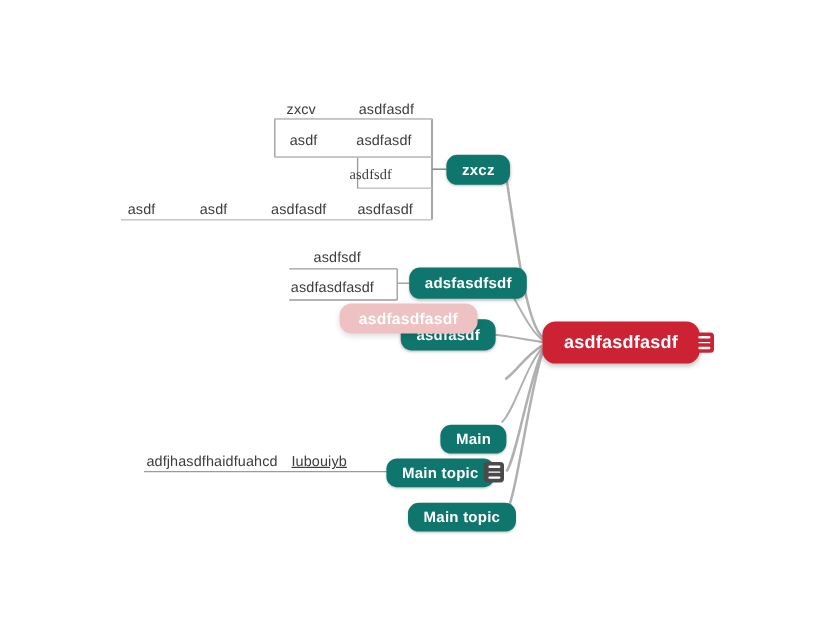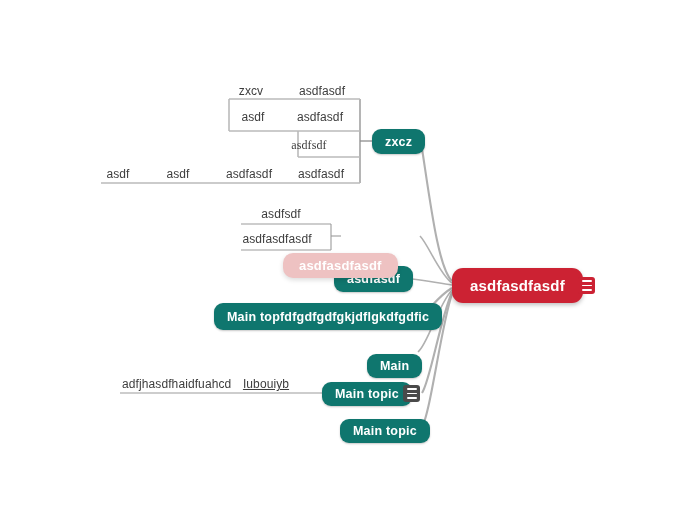--- a/index.html
+++ b/index.html
@@ -140,28 +140,28 @@
   <div class="leaf" style="left:257px;top:207px;width:48px;">asdfsdf</div>
   <div class="leaf" style="left:242px;top:232px;width:70px;">asdfasdfasdf</div>
 
   <div class="leaf" style="left:122px;top:377px;width:94px;">adfjhasdfhaidfuahcd</div>
   <div class="leaf" style="left:238px;top:377px;width:56px;text-decoration:underline;">Iubouiyb</div>
 
   <div class="node dark" style="left:372px;top:129px;height:25px;">
     <span>zxcz</span>
   </div>
 
+  <div class="node dark" style="left:341px;top:223px;height:26px;">
+    <span>adsfasdfsdf</span>
+  </div>
 
   <div class="node dark" style="left:334px;top:266px;height:26px;">
     <span>asdfasdf</span>
   </div>
 
-  <div class="node dark" style="left:214px;top:303px;height:27px;">
-    <span>Main topfdfgdfgdfgkjdflgkdfgdfic</span>
-  </div>
 
   <div class="node dark" style="left:367px;top:354px;height:24px;">
     <span>Main</span>
   </div>
 
   <div class="node dark" style="left:322px;top:382px;height:24px;">
     <span>Main topic</span>
   </div>
   <div class="badge dark-badge" style="left:403px;top:385px;">
     <i></i>

